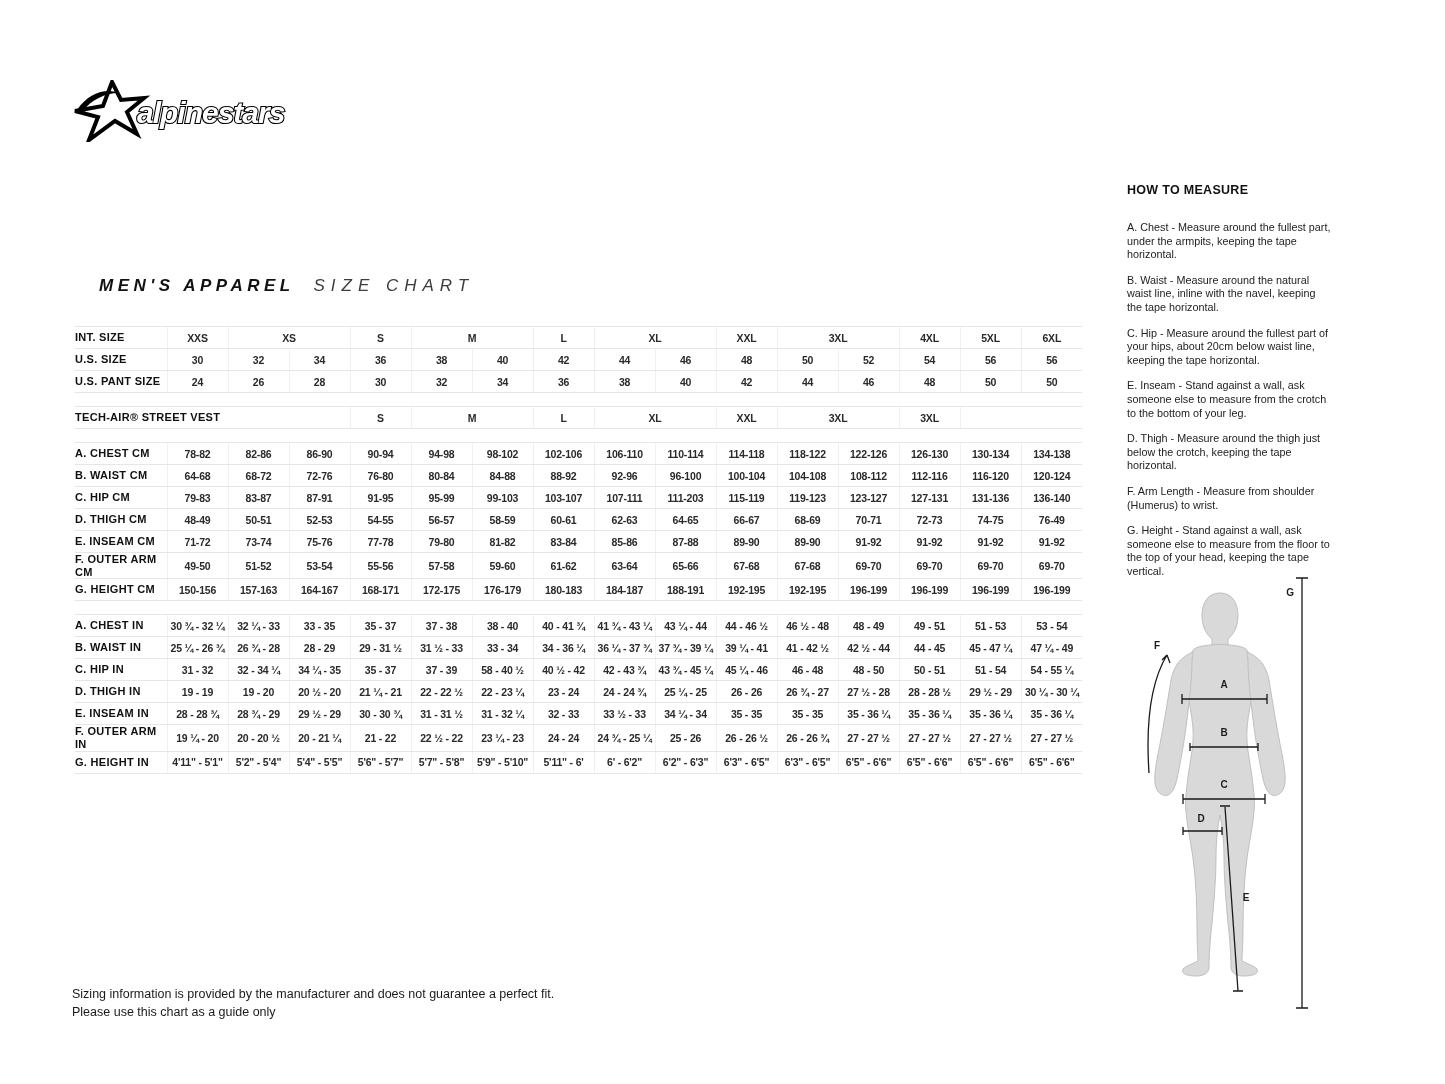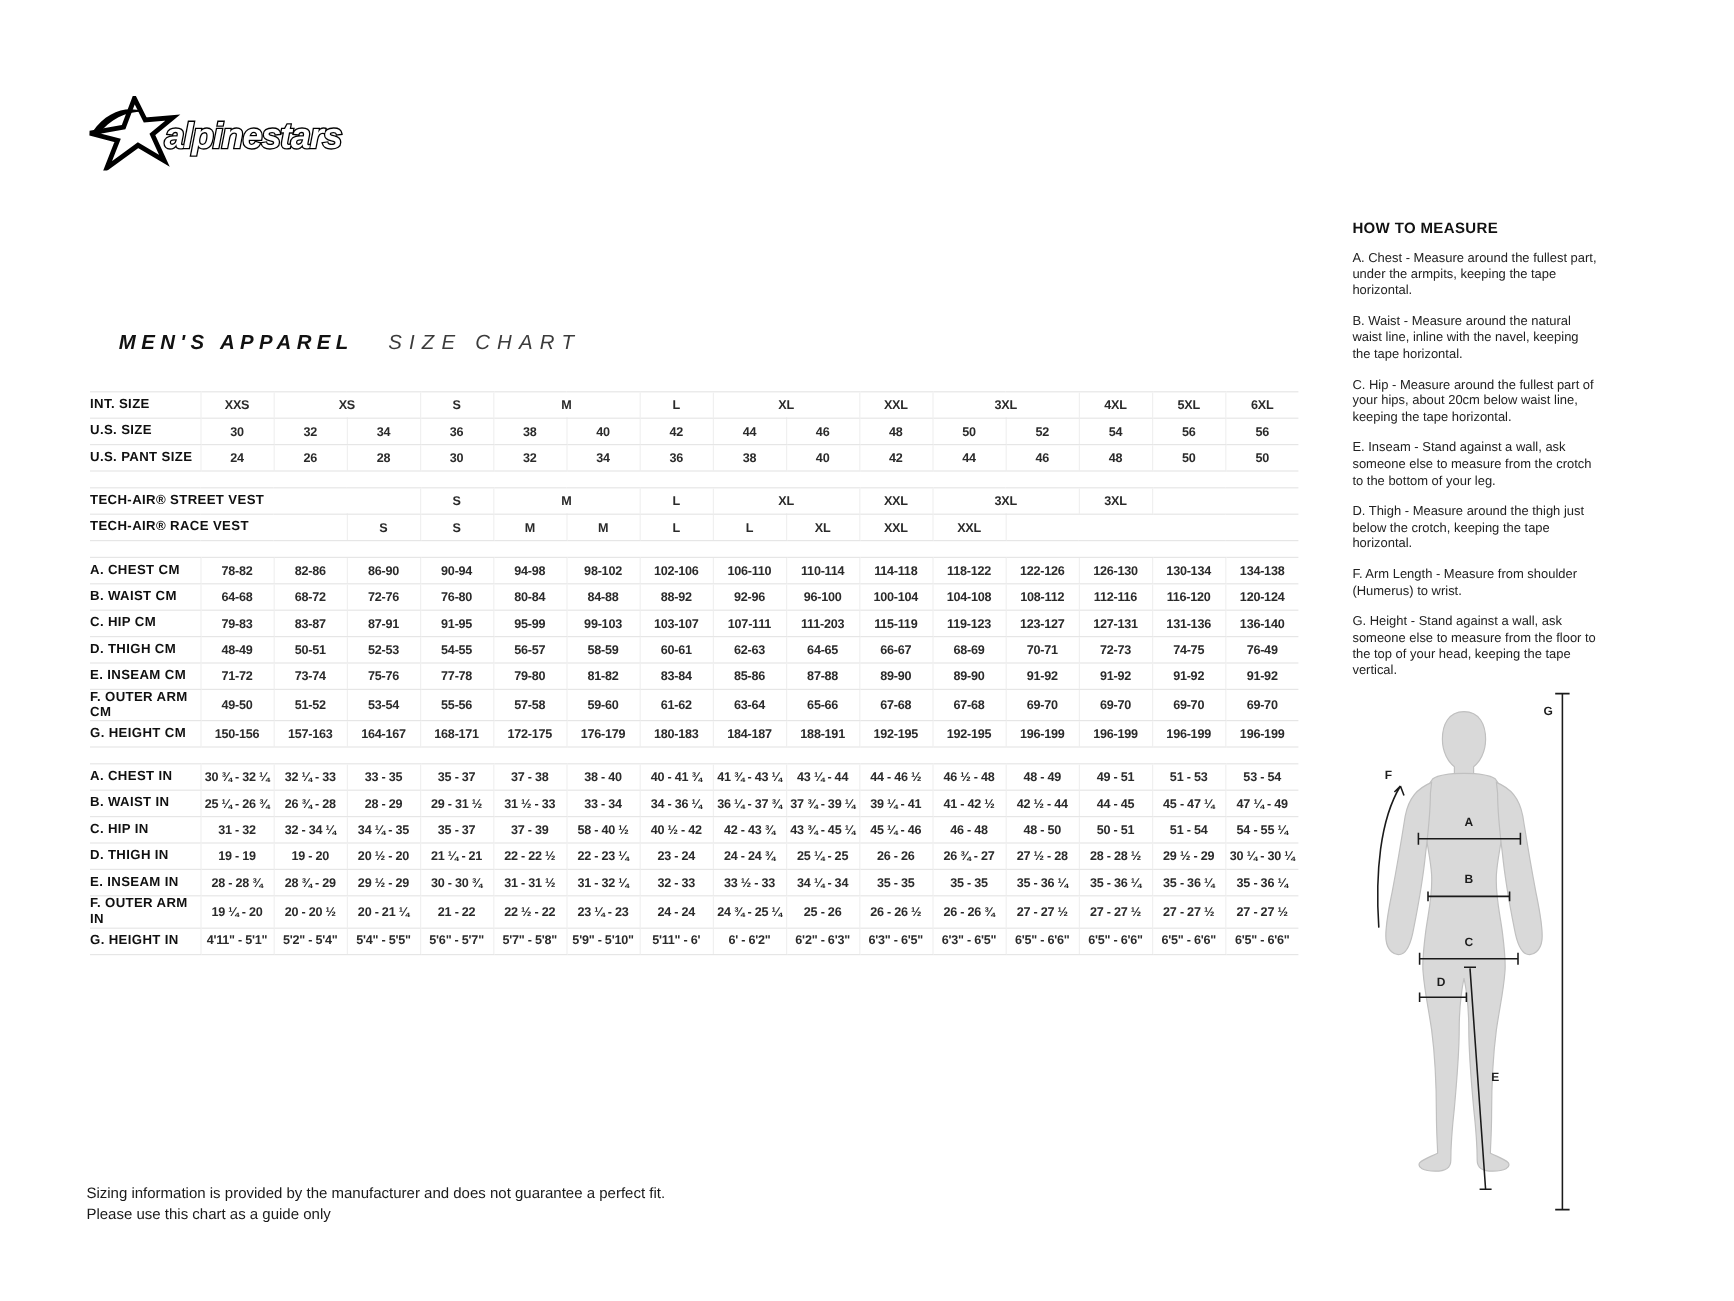--- a/index.html
+++ b/index.html
@@ -3,35 +3,35 @@
 <meta charset="utf-8">
 <style>
   html,body{margin:0;padding:0;}
   body{
     width:1445px;height:1084px;position:relative;background:#ffffff;
     font-family:"Liberation Sans",sans-serif;color:#1d1d1d;overflow:hidden;
   }
   .logo{position:absolute;left:73px;top:80px;}
   .title{position:absolute;left:75px;top:276px;font-size:17px;font-style:italic;white-space:nowrap;}
   .title .main{font-weight:bold;letter-spacing:4.5px;color:#111;margin-left:24px;}
-  .title .sub{font-weight:normal;letter-spacing:6px;color:#3c3c3c;margin-left:24px;}
+  .title .sub{font-weight:normal;letter-spacing:6px;color:#3c3c3c;margin-left:14px;}
   .size-table{position:absolute;left:75px;top:326px;border-collapse:collapse;table-layout:fixed;width:1007px;}
   .size-table td{
     height:21px;font-size:10.5px;font-weight:bold;color:#2a2a2a;text-align:center;
     border-top:1px solid #e6e6e6;border-bottom:1px solid #e6e6e6;border-left:1px solid #f0f0f0;
     padding:0;overflow:hidden;white-space:nowrap;
   }
   .size-table td.cell{letter-spacing:-0.2px;}
   .size-table td.rowlabel{
     text-align:left;font-size:11px;letter-spacing:.3px;color:#101010;border-left:none;
     line-height:1.15;white-space:normal;padding-right:3px;
   }
   .size-table tr.spacer td{border:none;height:13px;}
   .measure-panel{position:absolute;left:1127px;top:183px;width:206px;}
-  .measure-panel h3{margin:0 0 12px 0;font-size:12.5px;letter-spacing:.3px;color:#111;}
+  .measure-panel h3{margin:0 0 24px 0;font-size:12.5px;letter-spacing:.3px;color:#111;}
   .measure-panel p{margin:0 0 12px 0;font-size:10.8px;line-height:1.26;color:#222;}
   .disclaimer{position:absolute;left:72px;top:985px;font-size:12.5px;line-height:1.45;color:#1a1a1a;}
   .diagram{position:absolute;left:1140px;top:563px;}
   .diag-label{font-family:"Liberation Sans",sans-serif;font-size:10px;font-weight:bold;fill:#1d1d1d;}
 </style>
 </head>
 <body>
 
 <svg class="logo" width="250" height="62" viewBox="0 0 250 62">
   <g>
@@ -122,33 +122,20 @@
       <tr>
         <td class="rowlabel" colspan="4">TECH-AIR® STREET VEST</td>
         <td class="cell">S</td>
         <td class="cell" colspan="2">M</td>
         <td class="cell">L</td>
         <td class="cell" colspan="2">XL</td>
         <td class="cell">XXL</td>
         <td class="cell" colspan="2">3XL</td>
         <td class="cell">3XL</td>
         <td class="cell" colspan="2"></td>
-      </tr>
-      <tr>
-        <td class="rowlabel" colspan="3">TECH-AIR® RACE VEST</td>
-        <td class="cell">S</td>
-        <td class="cell">S</td>
-        <td class="cell">M</td>
-        <td class="cell">M</td>
-        <td class="cell">L</td>
-        <td class="cell">L</td>
-        <td class="cell">XL</td>
-        <td class="cell">XXL</td>
-        <td class="cell">XXL</td>
-        <td class="cell" colspan="4"></td>
       </tr>
       <tr class="spacer">
         <td colspan="16"></td>
       </tr>
       <tr>
         <td class="rowlabel">A. CHEST CM</td>
         <td class="cell">78-82</td>
         <td class="cell">82-86</td>
         <td class="cell">86-90</td>
         <td class="cell">90-94</td>

